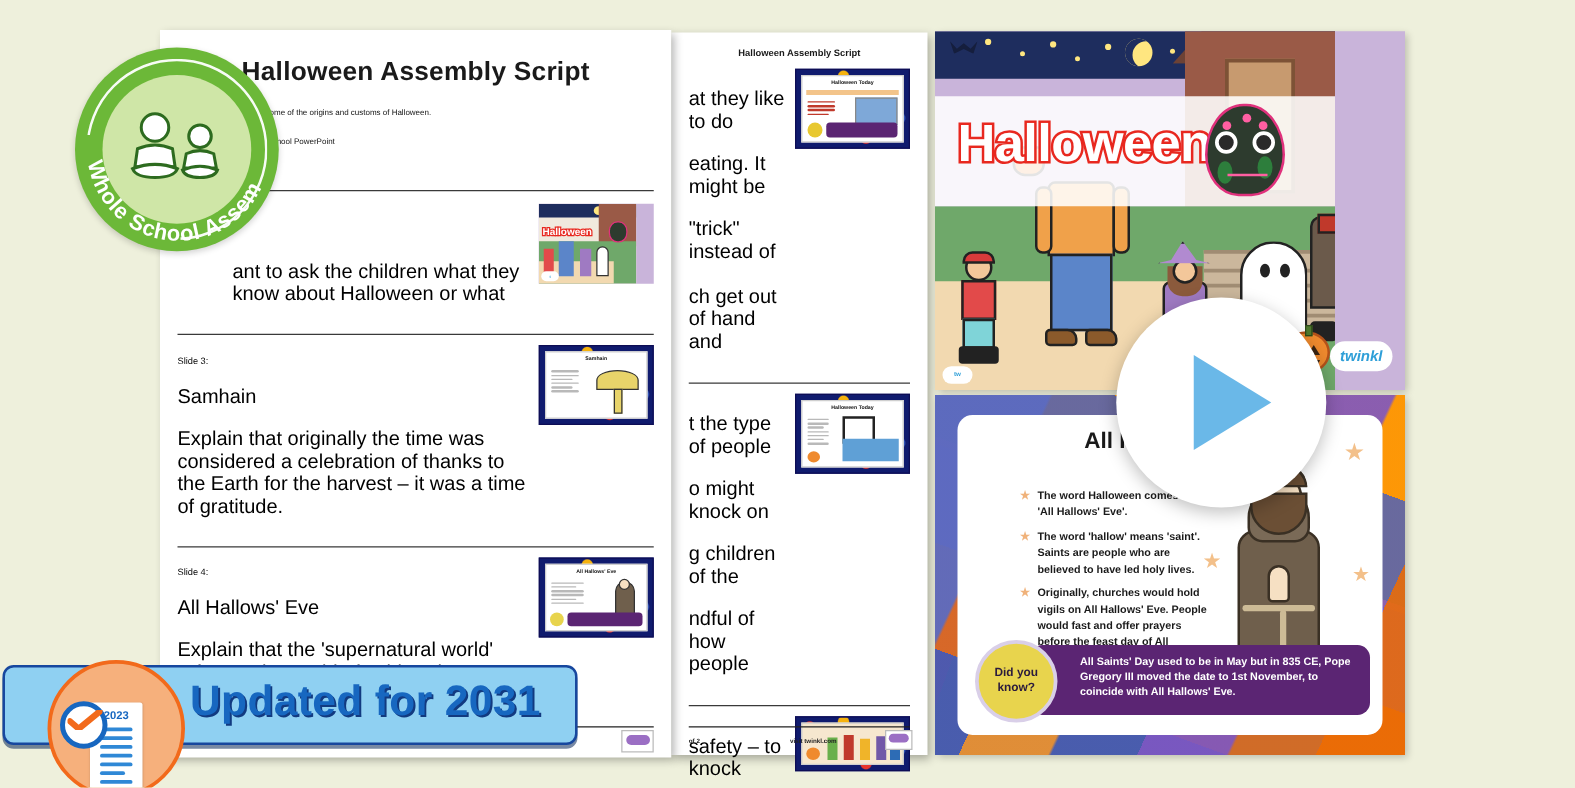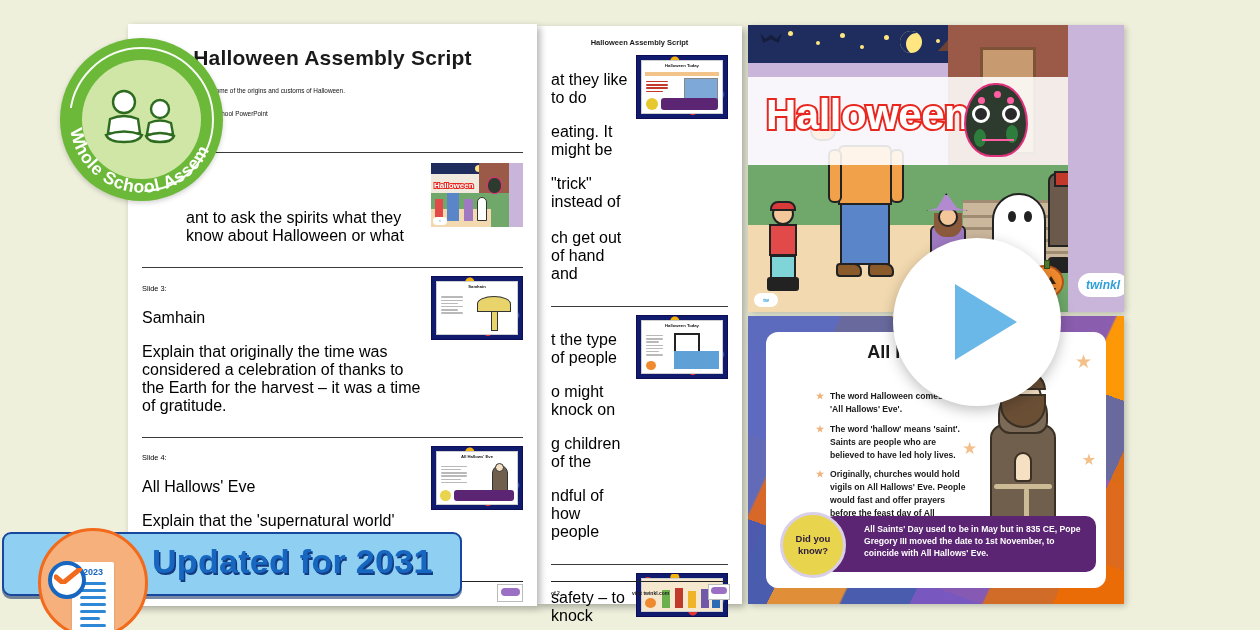--- a/index.html
+++ b/index.html
@@ -228,21 +228,21 @@
   .pumpkin .pe { position:absolute; width:0; height:0; border-left:5px solid transparent; border-right:5px solid transparent; border-bottom:8px solid #3a2412; top:9px; }
   .pumpkin .pm { position:absolute; left:10px; top:21px; width:18px; height:6px; background:#3a2412;
                  clip-path: polygon(0 0,15% 100%,32% 0,50% 100%,68% 0,85% 100%,100% 0); }
   .pumpkin .stem { position:absolute; left:16px; top:-7px; width:6px; height:9px; background:#4f7a2e; border:1.5px solid #2f4a1a; }
 
   .twinkl-cloud {
     position:absolute; background:#ffffff; border-radius:12px;
     display:flex; align-items:center; justify-content:center;
     color:#2e9fd8; font-weight:bold; font-style:italic;
   }
-  #twinkl-top { left:330px; top:248px; width:50px; height:24px; font-size:12px; }
+  #twinkl-top { left:316px; top:248px; width:50px; height:24px; font-size:12px; }
   .twinkl-small {
     position:absolute; left:6px; bottom:5px; width:24px; height:14px;
     background:#ffffff; border-radius:7px; display:flex; align-items:center; justify-content:center;
     color:#2e9fd8; font-size:5px; font-weight:bold;
   }
 
   
   #slide-bottom {
     position:absolute; left:748px; top:316px; width:376px; height:288px;
     box-shadow:2px 2px 6px rgba(0,0,0,.22); overflow:hidden;
@@ -411,21 +411,21 @@
     <div class="doc-body">
       <p style="margin-left:58px">and some of the origins and customs of Halloween.</p>
       <p style="margin-left:58px;margin-top:14px">hole School PowerPoint</p>
       <p style="margin-left:58px">s</p>
       <p style="margin-left:58px">nal)</p>
     </div>
     <div class="hr" style="margin:8px 14px 10px 14px"></div>
 
     <div class="row" style="min-height:72px">
       <div class="txt" style="padding-top:30px">
-        <p style="margin-left:44px">ant to ask the spirits what they know about Halloween or what</p>
+        <p style="margin-left:44px">ant to ask the children what they know about Halloween or what</p>
       </div>
       <div class="thumbwrap">
         <div class="thumb halloween" style="border:none;background:#c9b4da">
           <div style="position:absolute;left:0;top:0;width:78px;height:64px;overflow:hidden;background:#f0e9dd">
             <div style="position:absolute;left:0;top:0;width:78px;height:11px;background:#1e2d5e"></div>
             <div style="position:absolute;left:44px;top:2px;width:8px;height:7px;border-radius:50%;background:#ffe680"></div>
             <div style="position:absolute;left:48px;top:0;width:30px;height:34px;background:#9a5a47"></div>
             <div style="position:absolute;left:0;top:30px;width:78px;height:34px;background:#6fa86a"></div>
             <div style="position:absolute;left:0;top:46px;width:60px;height:18px;background:#f2d9b0"></div>
             <div style="position:absolute;left:3px;top:18px;font-size:8px;font-weight:bold;color:#fff;-webkit-text-stroke:2px #e8281f;paint-order:stroke fill">Halloween</div>

